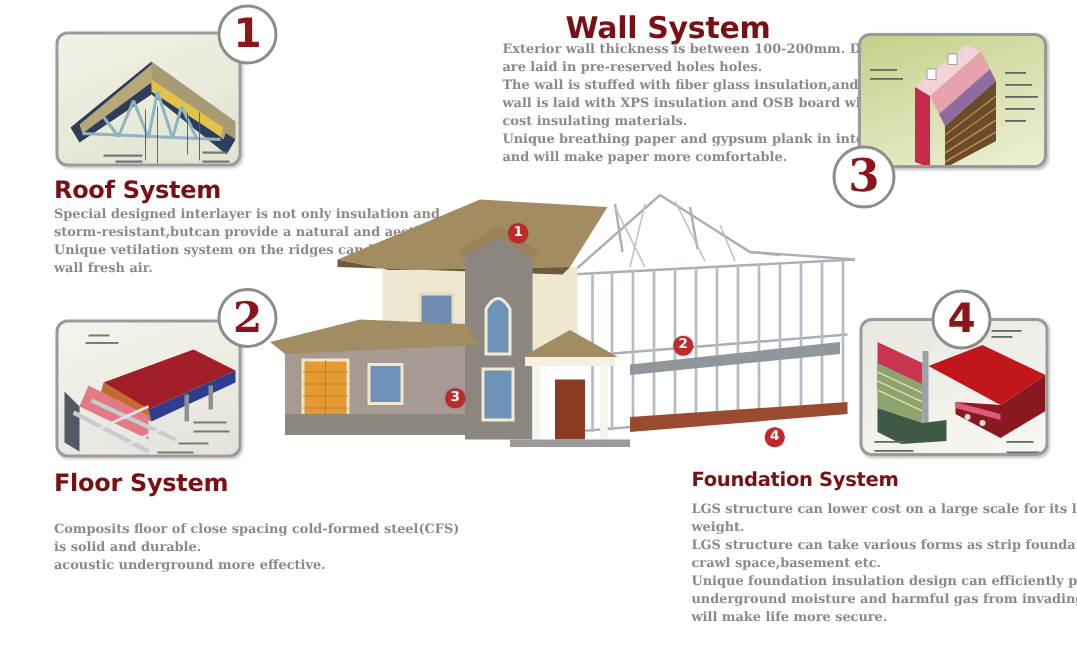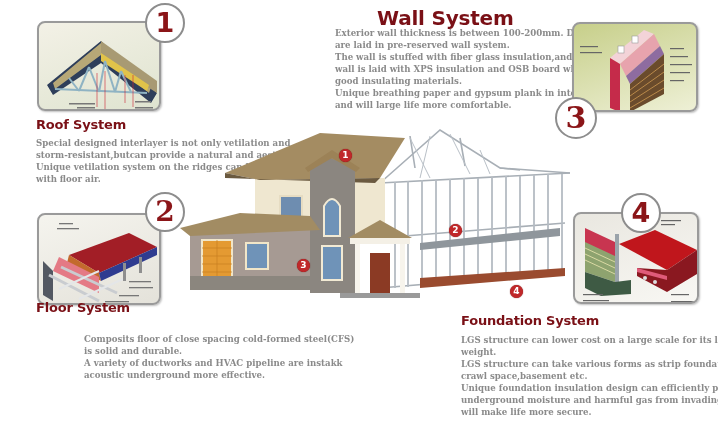--- a/index.html
+++ b/index.html
@@ -4,21 +4,21 @@
 <style>
   * { box-sizing: border-box; margin: 0; padding: 0; }
   html, body { width: 718px; height: 437px; background: #ffffff; overflow: hidden; }
   body { position: relative; font-family: "DejaVu Serif", "Liberation Serif", serif; }
 
   .title {
     position: absolute;
     font-family: "DejaVu Sans", "Liberation Sans", sans-serif;
     font-weight: bold;
     color: #7a1016;
-    font-size: 13px;
+    font-size: 16px;
     letter-spacing: -0.2px;
     white-space: nowrap;
   }
   .desc {
     position: absolute;
     font-family: "DejaVu Serif", "Liberation Serif", serif;
     color: #8a8a8a;
     font-size: 8.6px;
     line-height: 12px;
     font-weight: bold;
@@ -91,24 +91,24 @@
       <rect x="38" y="84" width="18" height="1.5"></rect>
       <rect x="96" y="78" width="16" height="1.5"></rect>
       <rect x="96" y="84" width="18" height="1.5"></rect>
     </g>
   </svg>
 </div>
 <div class="badge sans" style="left:145px; top:3px;">1</div>
 
 <div class="title" style="left:36px; top:117px;">Roof System</div>
 <div class="desc" style="left:36px; top:137px;">
-  <p>Special designed interlayer is not only vetilation and</p>
+  <p>Special designed interlayer is not only insulation and</p>
   <p>storm-resistant,butcan provide a natural and aesthetic sight.</p>
   <p>Unique vetilation system on the ridges can keep the house</p>
-  <p>with floor air.</p>
+  <p>wall fresh air.</p>
 </div>
 
 <div class="thumb" style="left:37px; top:213px; width:124px; height:92px; background:linear-gradient(160deg,#f5f4ee,#e4e2da);">
   <svg width="124" height="92" viewBox="0 0 124 92">
     <polygon points="30,40 90,18 118,32 60,58" fill="#a21e26"></polygon>
     <polygon points="30,40 60,58 62,66 28,48" fill="#c36a2d"></polygon>
     <polygon points="60,58 118,32 118,40 62,66" fill="#2f3c90"></polygon>
     <polygon points="20,42 60,62 60,78 14,56" fill="#e47a85"></polygon>
     <polygon points="4,46 14,56 14,86 4,80" fill="#535862"></polygon>
     <g stroke="#c9ccd0" stroke-width="3">
@@ -126,37 +126,36 @@
       <rect x="18" y="13" width="22" height="1.3"></rect>
       <rect x="90" y="66" width="22" height="1.3"></rect>
       <rect x="90" y="72" width="24" height="1.3"></rect>
       <rect x="80" y="80" width="20" height="1.3"></rect>
       <rect x="66" y="86" width="24" height="1.3"></rect>
     </g>
   </svg>
 </div>
 <div class="badge" style="left:145px; top:192px;">2</div>
 
-<div class="title" style="left:36px; top:300px;">Floor System</div>
-<div class="desc" style="left:36px; top:333px;margin-left:48px;">
+<div class="title" style="left:36px; top:312px;">Floor System</div>
+<div class="desc" style="left:36px; top:347px;">
   <p>Composits floor of close spacing cold-formed steel(CFS)</p>
   <p>is solid and durable.</p>
-  <p>A variety of ductworks and HVAC pipeline are instakk</p>
   <p>acoustic underground more effective.</p>
 </div>
 
 <div class="title" style="left:335px; top:6px; font-size:20px;margin-left:42px;">Wall System</div>
 <div class="desc" style="left:335px; top:27px;">
   <p>Exterior wall thickness is between 100-200mm. Ductworks</p>
-  <p>are laid in pre-reserved wall system.</p>
+  <p>are laid in pre-reserved holes holes.</p>
   <p>The wall is stuffed with fiber glass insulation,and exterior</p>
   <p>wall is laid with XPS insulation and OSB board which is</p>
-  <p>good insulating materials.</p>
+  <p>cost insulating materials.</p>
   <p>Unique breathing paper and gypsum plank in interior wall</p>
-  <p>and will large life more comfortable.</p>
+  <p>and will make paper more comfortable.</p>
 </div>
 
 <div class="thumb" style="left:572px; top:22px; width:126px; height:90px; background:linear-gradient(160deg,#c7cf8a,#eef0d6);">
   <svg width="126" height="90" viewBox="0 0 126 90">
     <polygon points="36,34 70,6 80,10 46,40" fill="#f3d3d8"></polygon>
     <polygon points="36,34 46,40 46,88 36,84" fill="#c52b4a"></polygon>
     <polygon points="46,40 80,10 86,22 52,52" fill="#e7a3ad"></polygon>
     <polygon points="52,52 86,22 90,30 56,60" fill="#8e6ca0"></polygon>
     <polygon points="56,60 90,30 90,70 56,88" fill="#6a4b2c"></polygon>
     <g stroke="#b9894a" stroke-width="1">

